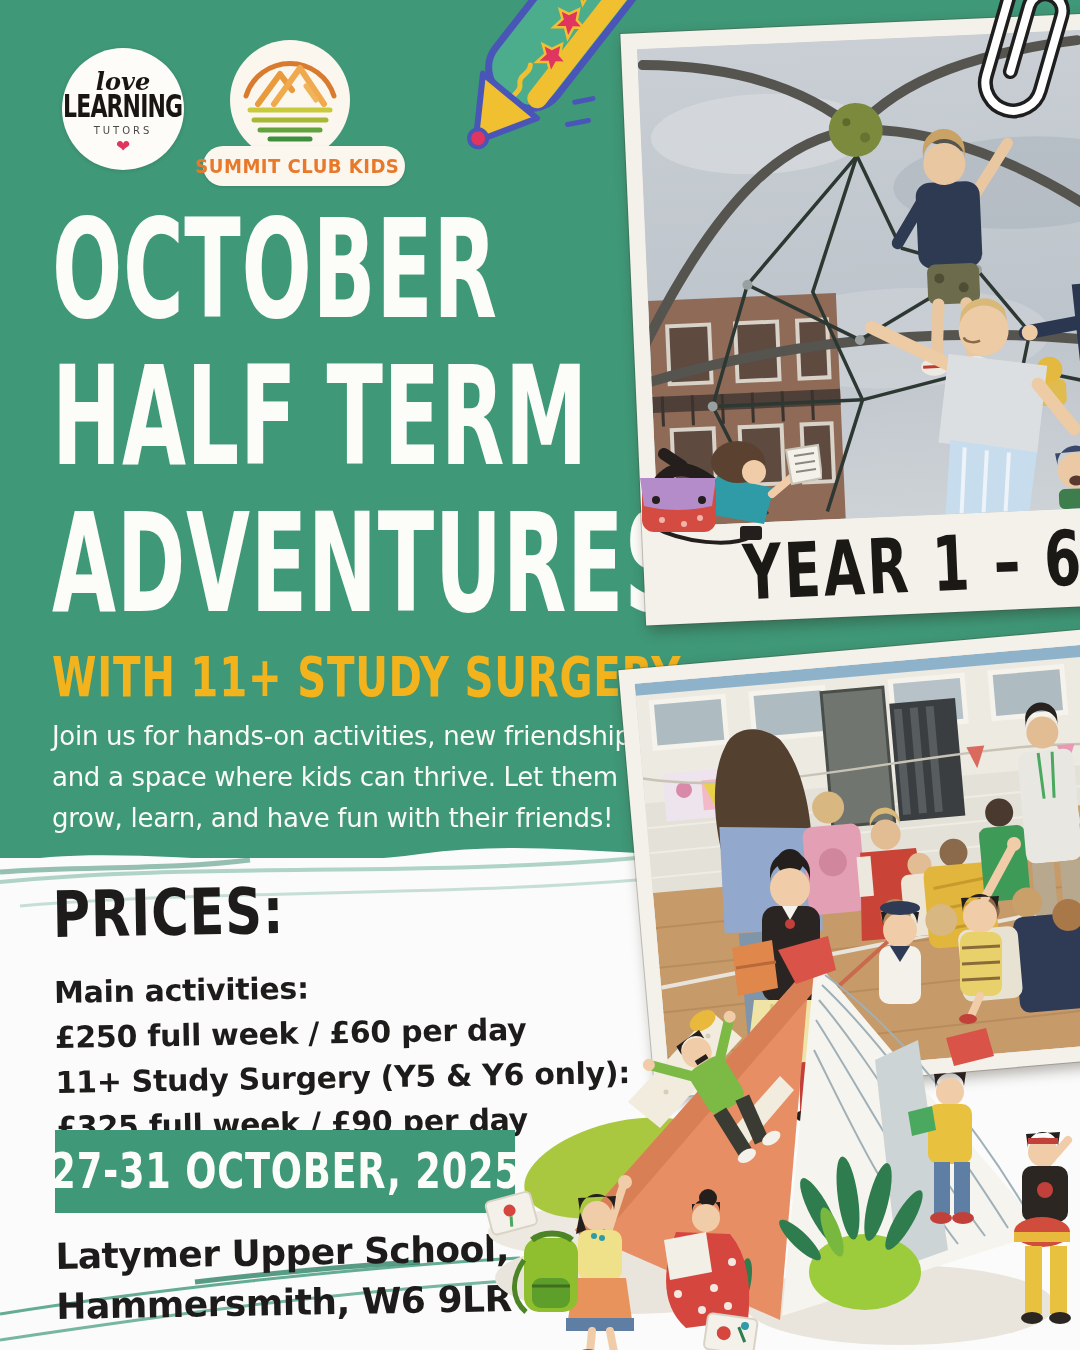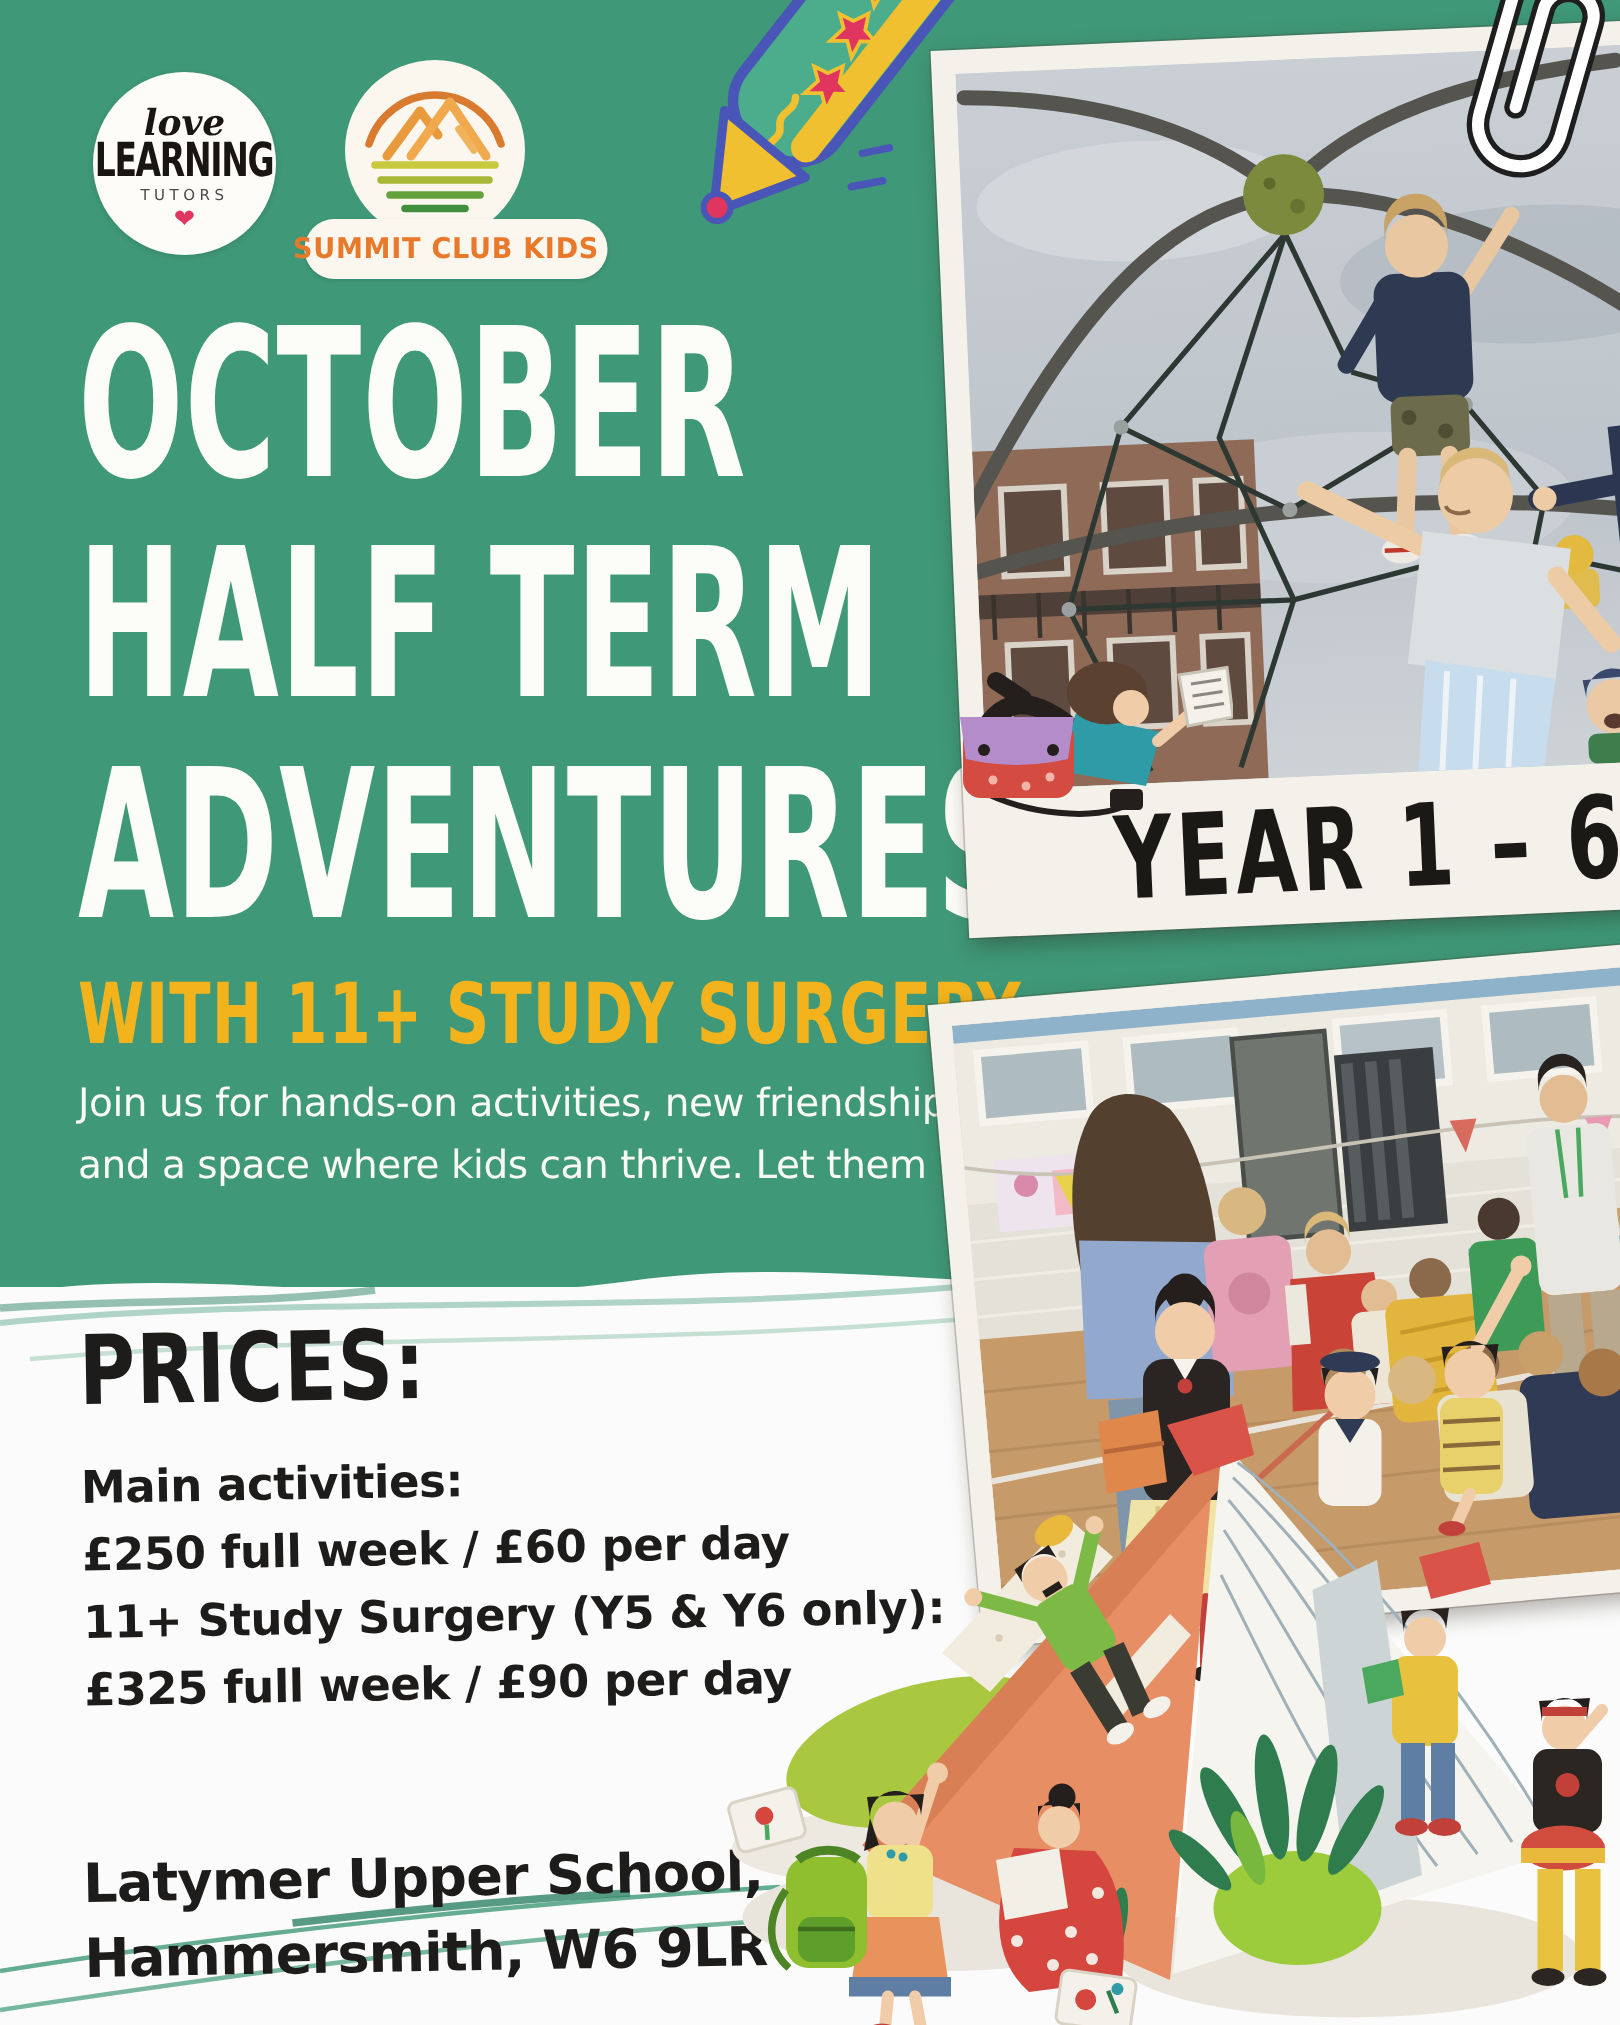--- a/index.html
+++ b/index.html
@@ -93,30 +93,34 @@
 
   <div class="hero-title">
     <div class="title-line">OCTOBER</div>
     <div class="title-line">HALF TERM</div>
     <div class="title-line">ADVENTURES</div>
   </div>
   <div class="hero-sub">WITH 11+ STUDY SURGERY</div>
   <div class="hero-body">
     <div>Join us for hands-on activities, new friendships,</div>
     <div>and a space where kids can thrive. Let them</div>
+    <div>grow, learn, and have fun with their friends!</div>
   </div>
 
   <div class="prices">
     <div class="prices-heading">PRICES:</div>
     <div class="price-line">Main activities:</div>
     <div class="price-line">£250 full week / £60 per day</div>
     <div class="price-line">11+ Study Surgery (Y5 &amp; Y6 only):</div>
     <div class="price-line">£325 full week / £90 per day</div>
   </div>
 
+  <div class="date-banner">
+    <span>27-31 OCTOBER, 2025</span>
+  </div>
 
   <svg class="loc-strokes" viewBox="0 0 560 120">
     <path d="M0,86 C150,62 350,40 520,30" stroke="#3F9878" stroke-width="3" fill="none" opacity=".8"></path>
     <path d="M0,112 C160,88 330,64 520,52" stroke="#3F9878" stroke-width="3" fill="none" opacity=".7"></path>
     <path d="M195,54 C300,42 380,36 420,34" stroke="#2F8366" stroke-width="5" fill="none" opacity=".8"></path>
   </svg>
 
   <div class="location">
     <div class="loc-line">Latymer Upper School,</div>
     <div class="loc-line">Hammersmith, W6 9LR</div>

